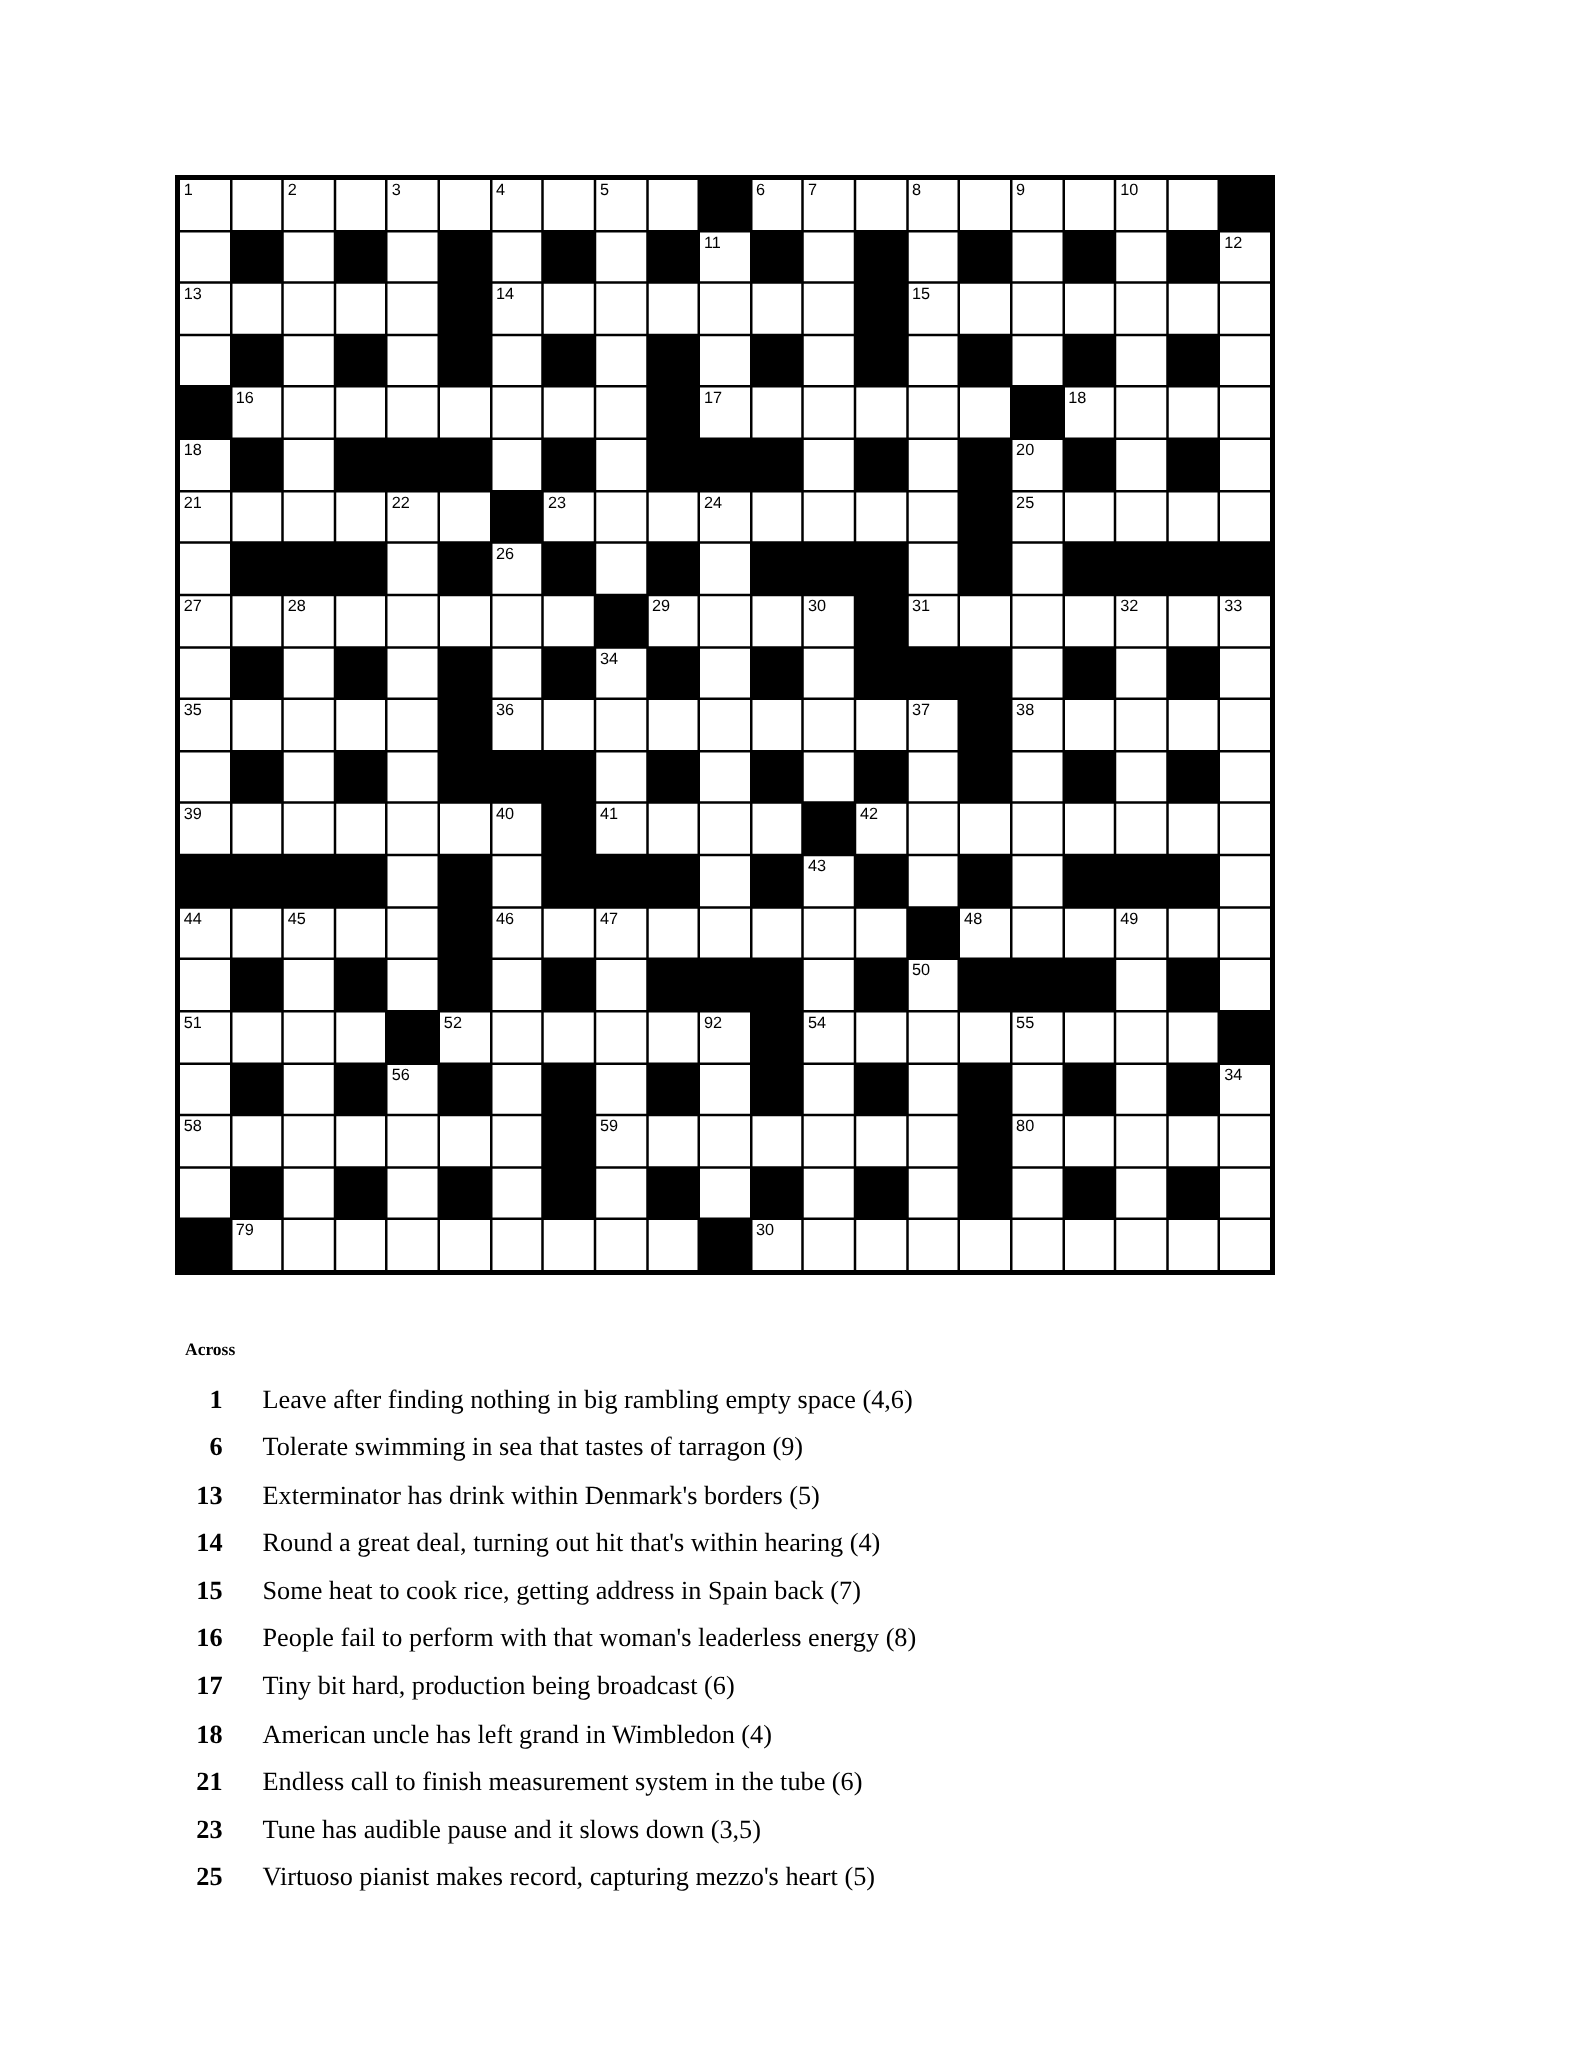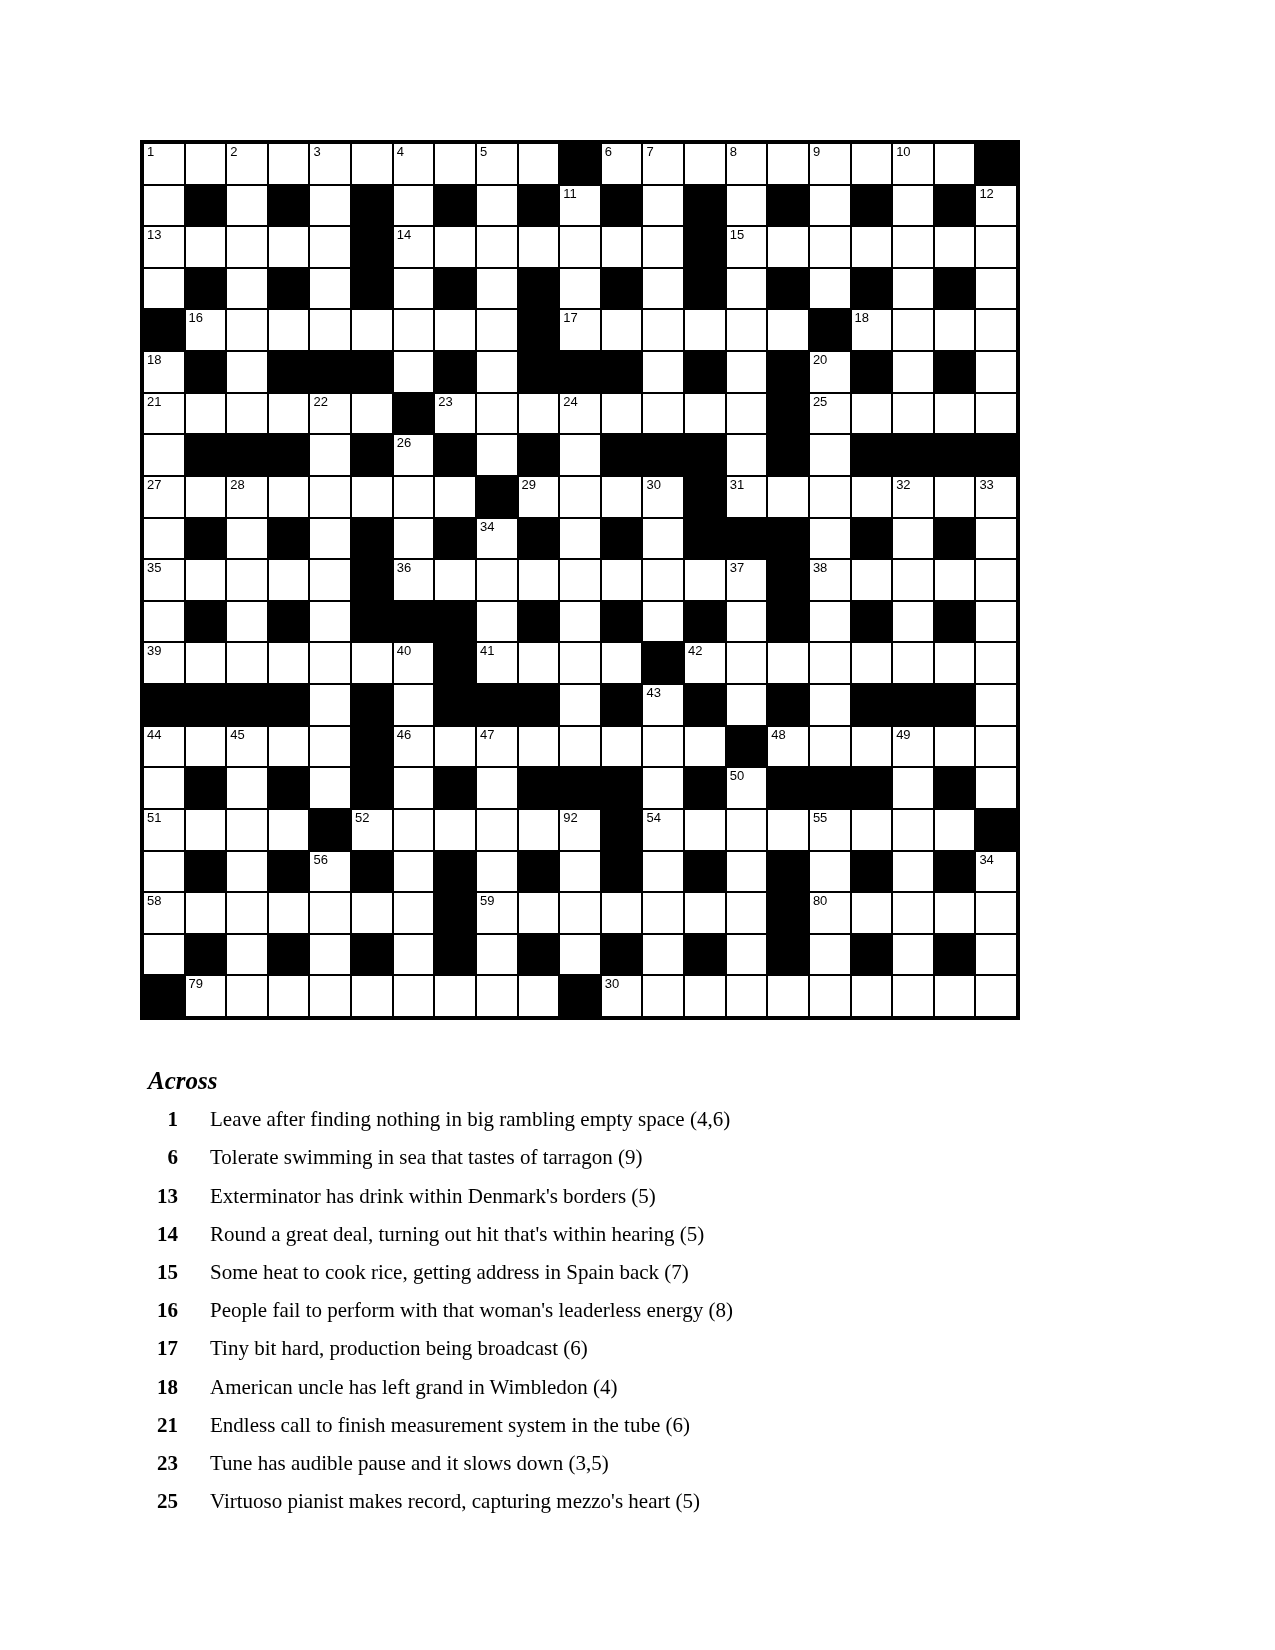--- a/index.html
+++ b/index.html
@@ -39,25 +39,24 @@
   }
   .clues {
     position: absolute;
     left: 148px;
     top: 1062px;
     width: 720px;
     color: #000;
   }
   .clues h2 {
     margin: 0;
-    font-size: 25px;
+    font-size: 14px;
     font-weight: bold;
     line-height: 38.2px;
     font-family: "Liberation Serif", serif;
-    font-style: italic;
   }
   .clue {
     display: flex;
     line-height: 38.2px;
     font-size: 21px;
     white-space: nowrap;
   }
   .clue-num {
     flex: 0 0 30px;
     text-align: right;
@@ -647,21 +646,21 @@
         <div class="clue">
           <span class="clue-num">6</span>
           <span class="clue-text">Tolerate swimming in sea that tastes of tarragon (9)</span>
         </div>
         <div class="clue">
           <span class="clue-num">13</span>
           <span class="clue-text">Exterminator has drink within Denmark's borders (5)</span>
         </div>
         <div class="clue">
           <span class="clue-num">14</span>
-          <span class="clue-text">Round a great deal, turning out hit that's within hearing (5)</span>
+          <span class="clue-text">Round a great deal, turning out hit that's within hearing (4)</span>
         </div>
         <div class="clue">
           <span class="clue-num">15</span>
           <span class="clue-text">Some heat to cook rice, getting address in Spain back (7)</span>
         </div>
         <div class="clue">
           <span class="clue-num">16</span>
           <span class="clue-text">People fail to perform with that woman's leaderless energy (8)</span>
         </div>
         <div class="clue">

